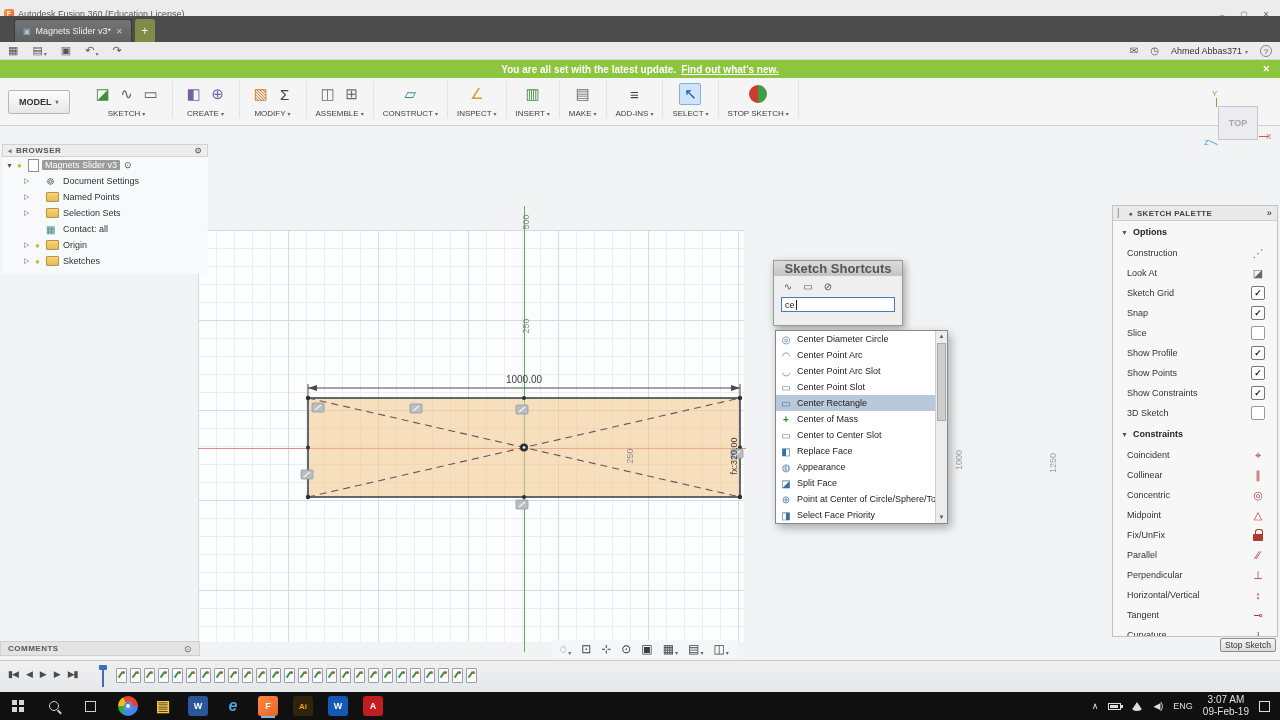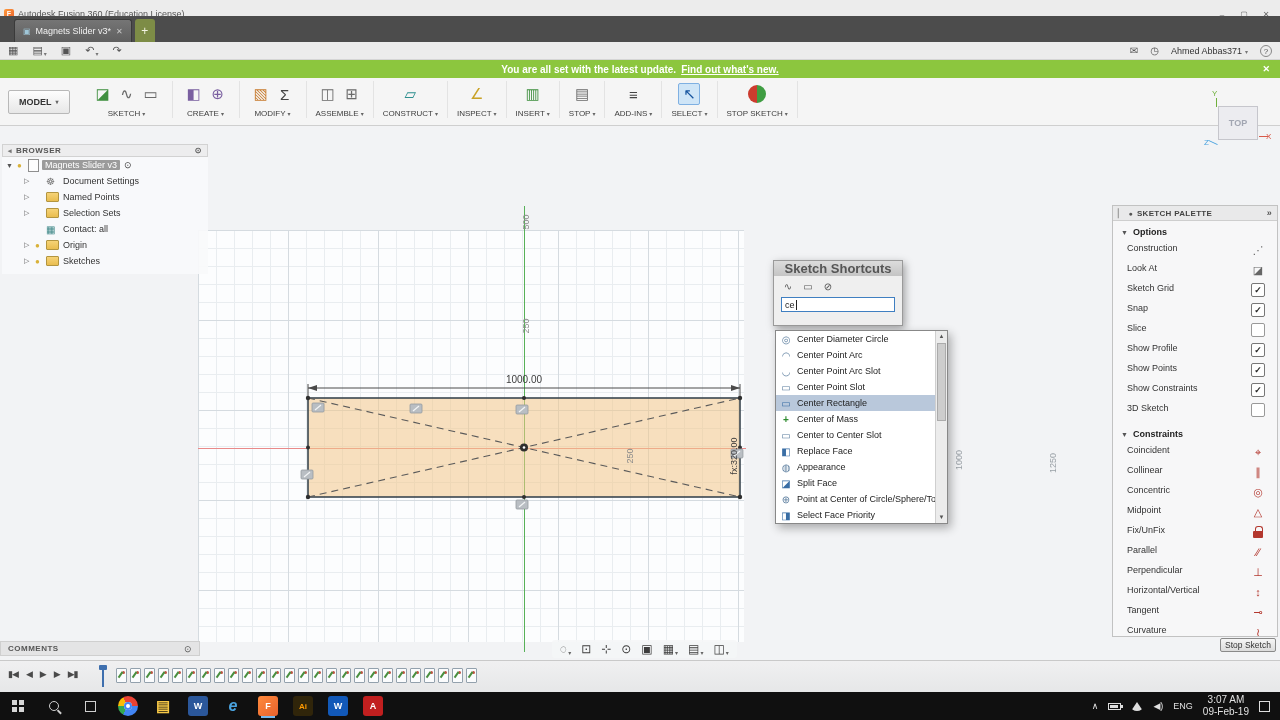--- a/index.html
+++ b/index.html
@@ -125,21 +125,21 @@
   .sc-thumb{position:absolute;top:12px;left:1px;width:9px;height:78px;background:#cdcdcd;border:1px solid #ababab}
 
   
   #palette{position:absolute;left:1112px;top:205px;width:166px;height:432px;background:rgba(247,247,248,0.97);border:1px solid #c2c2c2;overflow:hidden;z-index:20}
   .pal-head{height:15px;background:#e9e9ea;border-bottom:1px solid #cecece;display:flex;align-items:center;gap:4px;padding:0 5px;font-size:8px;font-weight:bold;letter-spacing:.3px;color:#444}
   .pal-grip{color:#999}
   .pal-dot{color:#555;font-size:7px}
   .pal-exp{margin-left:auto;color:#555;font-size:9px}
   .pal-sec{height:22px;display:flex;align-items:center;gap:5px;padding:0 8px;font-size:9px;font-weight:bold;color:#222}
   .pal-sec .pal-caret{font-size:7px;color:#555}
-  .pal-row{height:20px;display:flex;align-items:flex-start;justify-content:space-between;padding:0 12px 0 14px;font-size:9px;color:#333}
+  .pal-row{height:20px;display:flex;align-items:center;justify-content:space-between;padding:0 12px 0 14px;font-size:9px;color:#333}
   .pal-ctrl{width:14px;height:14px;display:flex;align-items:center;justify-content:center;font-size:10px}
   .pal-ctrl[data-k="on"]{border:1px solid #777;background:#fefefe;border-radius:2px;color:#222;font-weight:bold;font-size:9px}
   .pal-ctrl[data-k="off"]{border:1px solid #999;background:#fff;border-radius:2px}
   .pal-ctrl[data-k="opt-icon"]{color:#666;font-size:11px}
   .pal-ctrl[data-k="con-icon"]{color:#b3372e;font-size:11px}
   .pal-ctrl[data-k="lock"]{position:relative}
   .pal-ctrl[data-k="lock"]::before{content:"";position:absolute;left:4px;top:1px;width:6px;height:5px;border:1.5px solid #b3372e;border-bottom:none;border-radius:3px 3px 0 0}
   .pal-ctrl[data-k="lock"]::after{content:"";position:absolute;left:2px;top:6px;width:10px;height:7px;background:#b3372e;border-radius:1px}
   #stop-btn{position:absolute;left:1220px;top:638px;width:56px;height:14px;background:linear-gradient(#f6f6f6,#dcdcdc);border:1px solid #8a8a8a;border-radius:2px;font-size:8.5px;color:#333;display:flex;align-items:center;justify-content:center;z-index:25}
 
@@ -338,21 +338,21 @@
           <span class="rb-caret">▾</span>
         </span>
       </div>
 
       <div class="rb-group">
         <div class="rb-icons">
           <span class="rb-ic" data-k="ic-gray">▤</span>
 
         </div>
         <span class="rb-lab">
-          <span>STOP</span>
+          <span>MAKE</span>
           <span class="rb-caret">▾</span>
         </span>
       </div>
 
       <div class="rb-group">
         <div class="rb-icons">
           <span class="rb-ic" data-k="ic-dark">≡</span>
 
         </div>
         <span class="rb-lab">

